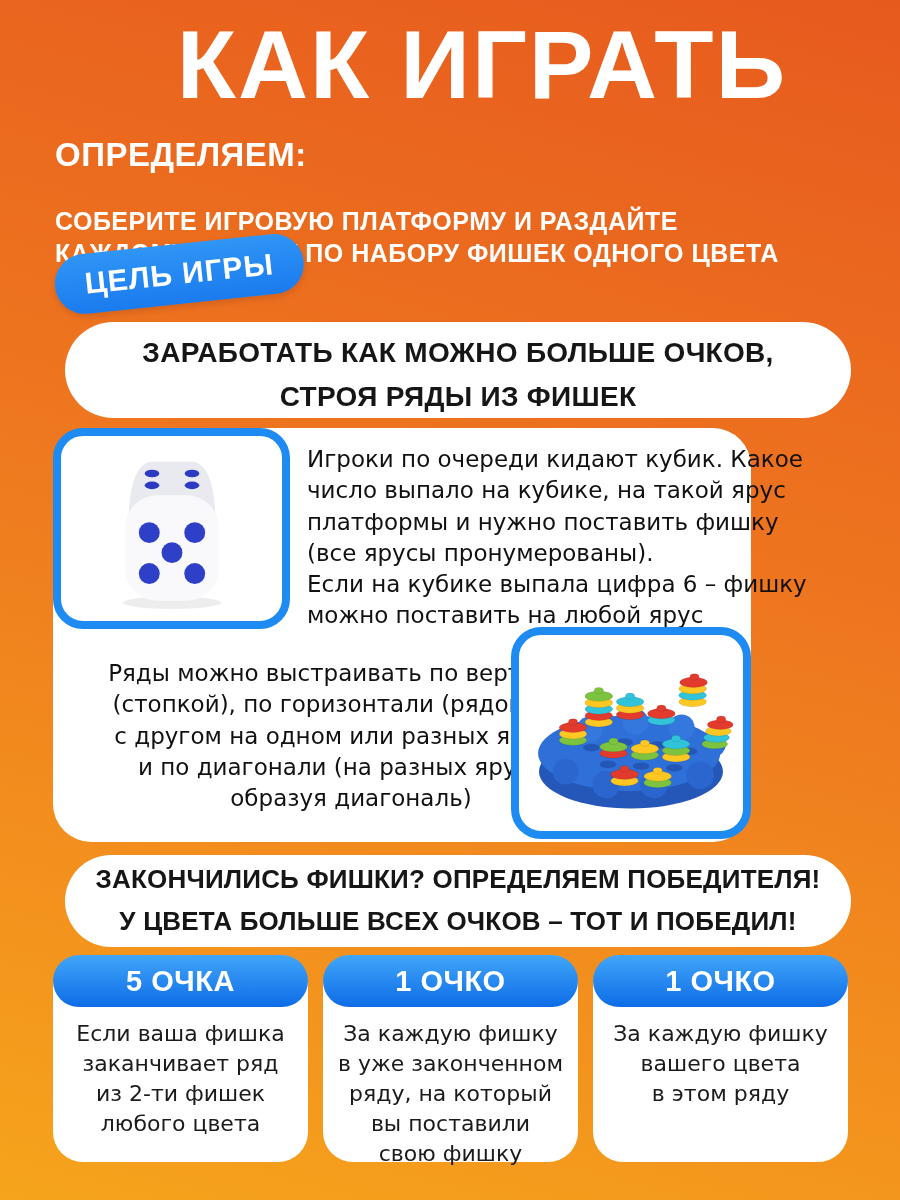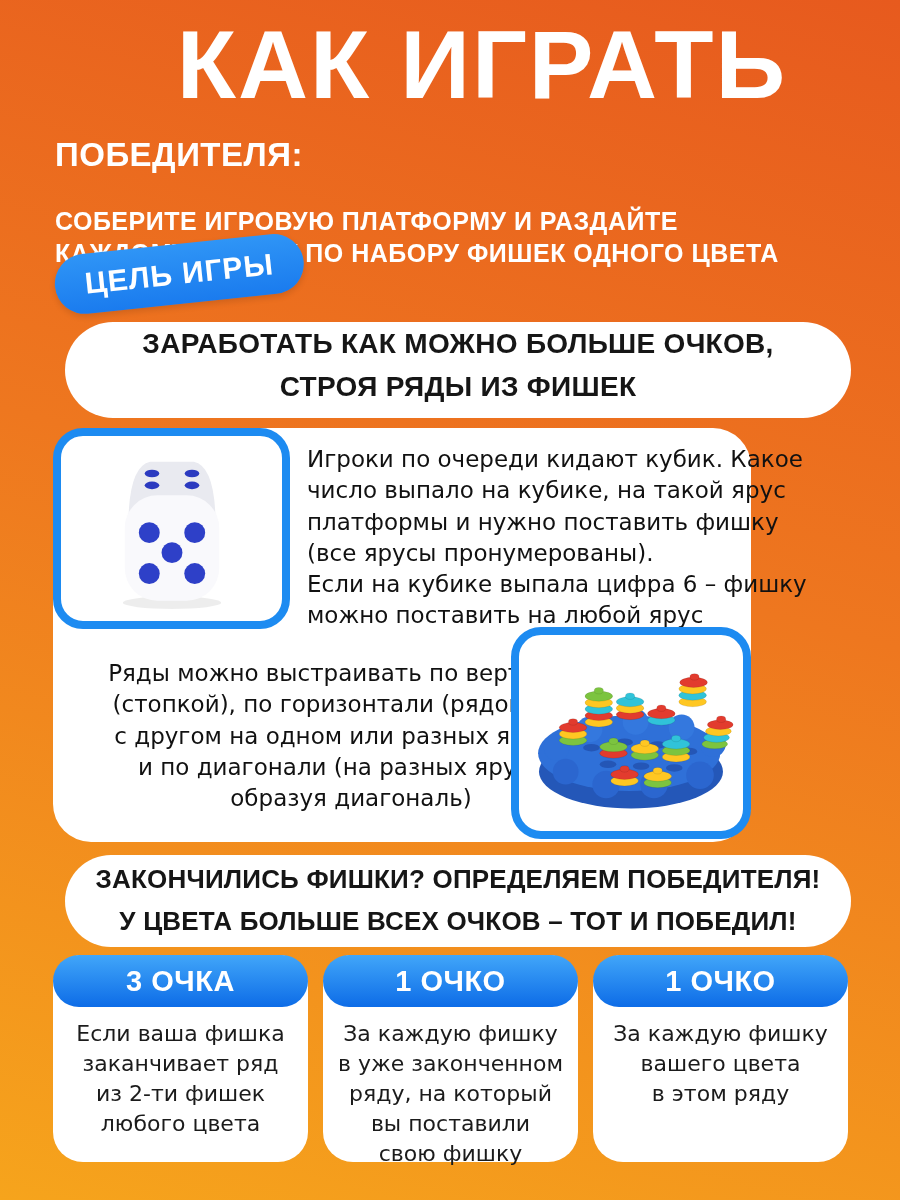--- a/index.html
+++ b/index.html
@@ -25,21 +25,21 @@
   .goal-badge{
     top:257px;left:55px;transform:rotate(-6deg);transform-origin:left center;
     background:linear-gradient(180deg,#2f95f6,#1a7bee);
     color:#fff;font-size:30px;font-weight:700;letter-spacing:1px;
     padding:13px 30px;border-radius:34px;z-index:3;
     box-shadow:0 3px 6px rgba(0,0,0,.12);
   }
   .card{background:#fff;}
   .goal-card{
     top:322px;left:65px;width:786px;height:96px;border-radius:48px;z-index:2;
-    display:flex;align-items:flex-start;justify-content:center;
+    display:flex;align-items:flex-end;justify-content:center;
   }
   .goal-card .txt{
     text-align:center;color:#161616;font-size:28px;font-weight:700;line-height:1.55;letter-spacing:.3px;
   }
   .big-card{
     top:428px;left:53px;width:698px;height:414px;border-radius:38px;
   }
   .frame{
     position:absolute;background:#fff;border:8px solid #1d8bf1;border-radius:30px;
     display:flex;align-items:center;justify-content:center;box-sizing:border-box;
@@ -71,21 +71,21 @@
   }
   .c1{left:53px;} .c2{left:323px;} .c3{left:593px;}
 </style>
 </head>
 <body>
 
 <div class="stage">
 
   <div class="abs title">КАК ИГРАТЬ</div>
 
-  <div class="abs prep-label">ПОБЕДИТЕЛЯ:</div>
+  <div class="abs prep-label">ОПРЕДЕЛЯЕМ:</div>
   <div class="abs prep-text pre">СОБЕРИТЕ ИГРОВУЮ ПЛАТФОРМУ И РАЗДАЙТЕ
 КАЖДОМУ ИГРОКУ ПО НАБОРУ ФИШЕК ОДНОГО ЦВЕТА</div>
 
   <div class="abs goal-badge">ЦЕЛЬ ИГРЫ</div>
 
   <div class="abs card goal-card">
     <div class="txt pre">ЗАРАБОТАТЬ КАК МОЖНО БОЛЬШЕ ОЧКОВ,
 СТРОЯ РЯДЫ ИЗ ФИШЕК</div>
   </div>
 
@@ -217,21 +217,21 @@
       </svg>
     </div>
   </div>
 
   <div class="abs card winner-card">
     <div class="txt pre">ЗАКОНЧИЛИСЬ ФИШКИ? ОПРЕДЕЛЯЕМ ПОБЕДИТЕЛЯ!
 У ЦВЕТА БОЛЬШЕ ВСЕХ ОЧКОВ – ТОТ И ПОБЕДИЛ!</div>
   </div>
 
   <div class="abs card score-card c1">
-    <div class="hdr">3 ОЧКА</div>
+    <div class="hdr">5 ОЧКА</div>
     <div class="bdy pre">Если ваша фишка
 заканчивает ряд
 из 2-ти фишек
 любого цвета</div>
   </div>
 
   <div class="abs card score-card c2">
     <div class="hdr">1 ОЧКО</div>
     <div class="bdy pre">За каждую фишку
 в уже законченном

